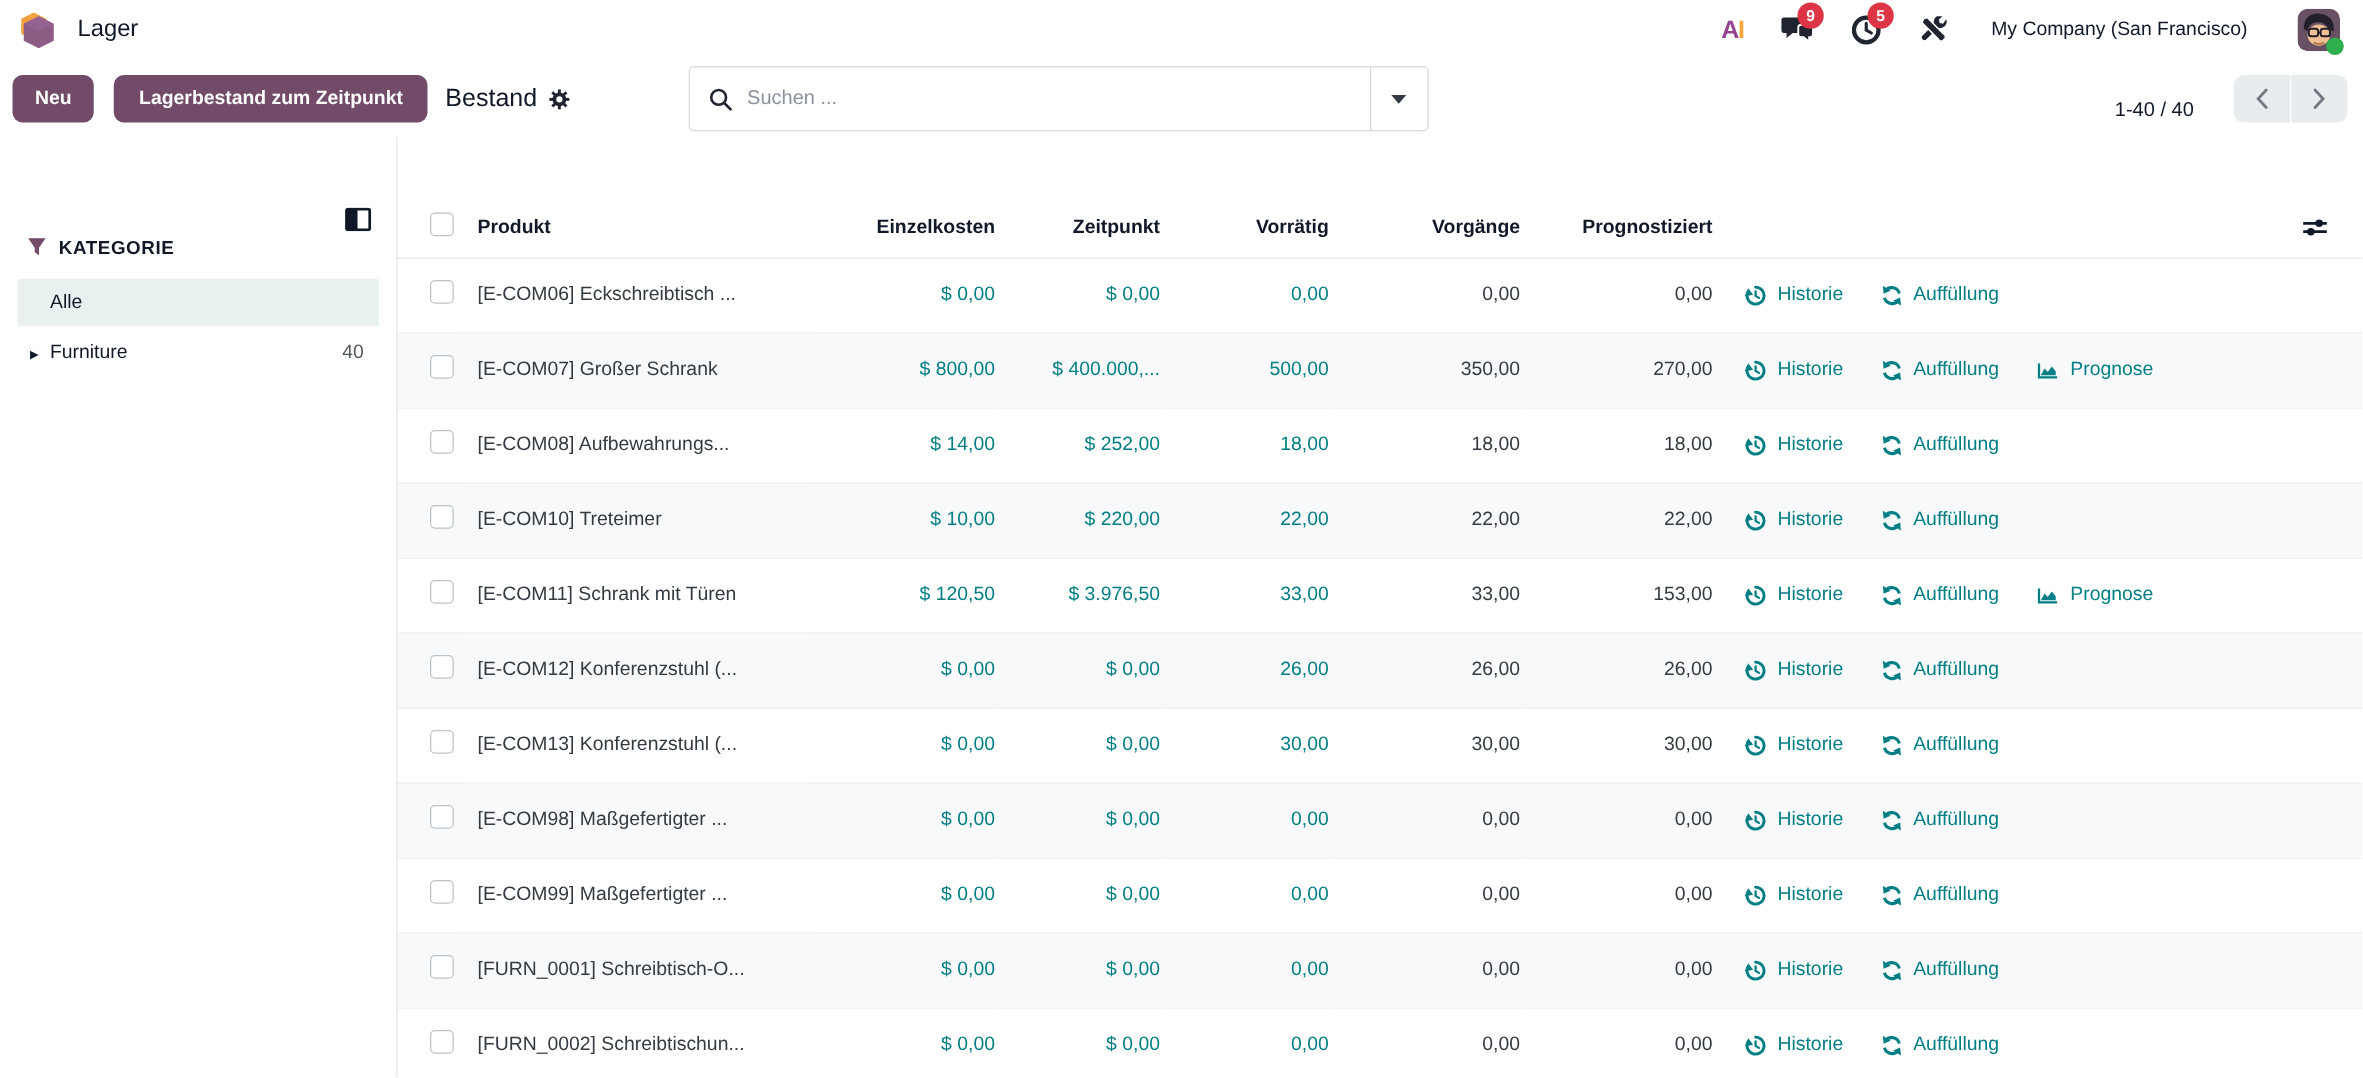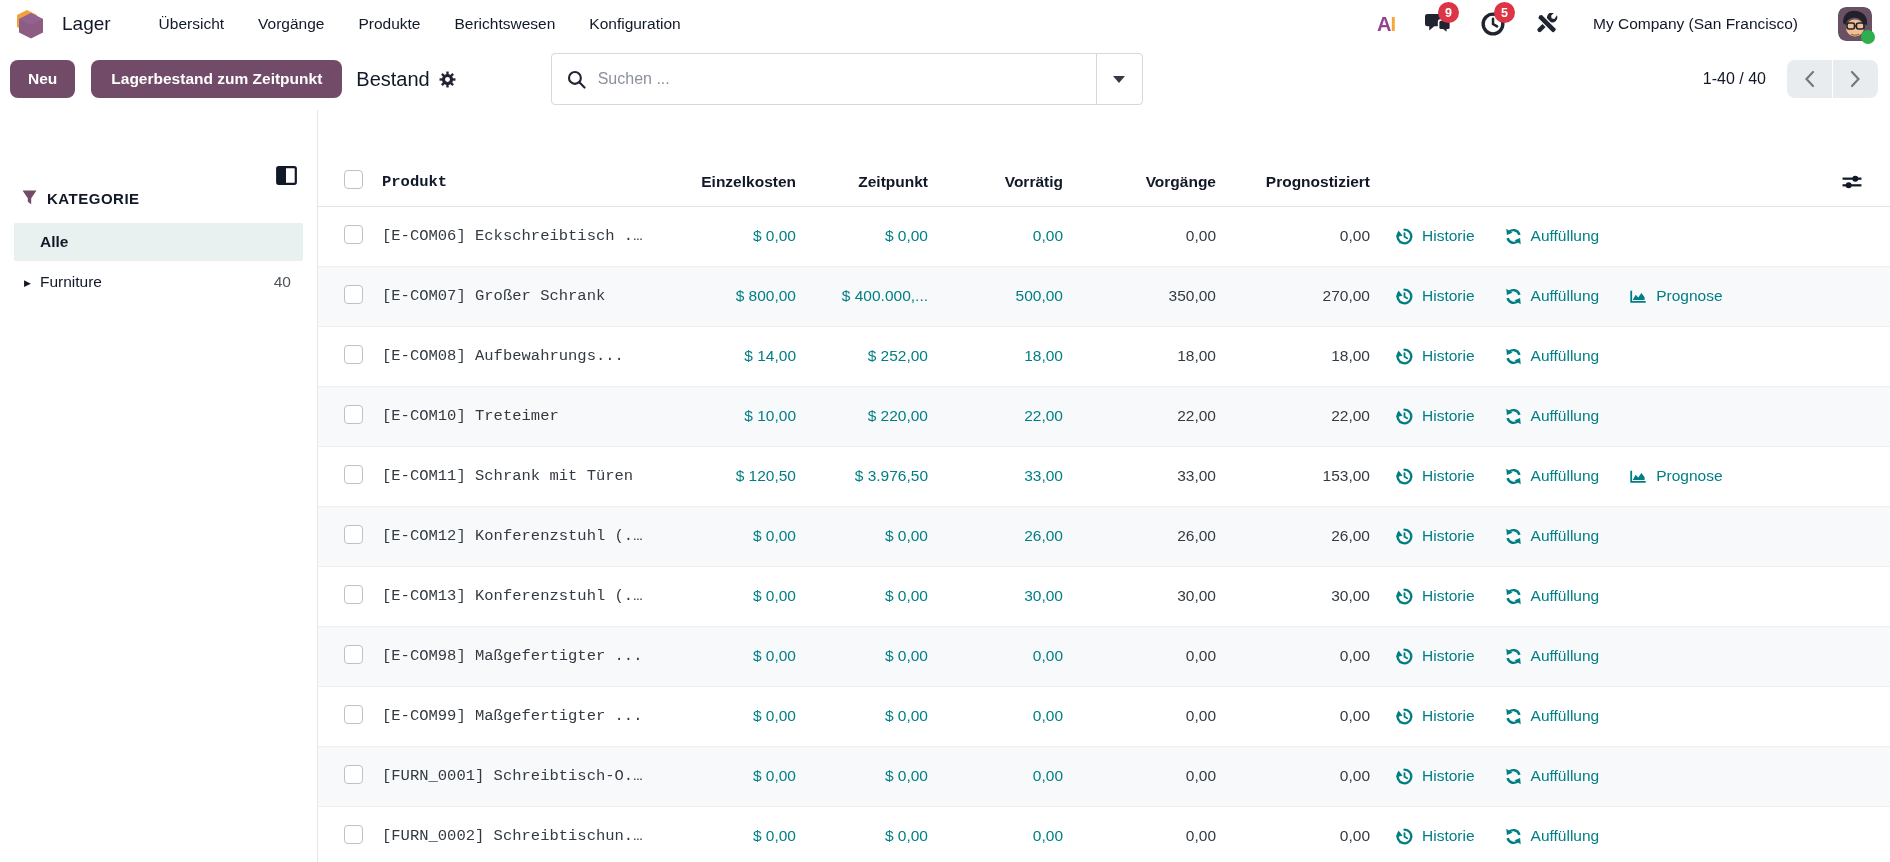--- a/index.html
+++ b/index.html
@@ -35,48 +35,48 @@
   .gear-btn { cursor:pointer; display:flex; align-items:center; }
   .search-group { width:592px; height:52px; margin-left:95px; display:flex; align-items:stretch;
     border:1px solid #d5d8dc; border-radius:4px; background:#fff; }
   .search-main { flex:1; display:flex; align-items:center; gap:12px; padding:0 15px; }
   .search-main input { border:none; outline:none; flex:1; font-family:inherit; font-size:16px; color:#111827; background:transparent; }
   .search-main input::placeholder { color:#8a919c; }
   .search-toggle { width:46px; border-left:1px solid #d5d8dc; display:flex; align-items:center;
     justify-content:center; cursor:pointer; }
   .caret-down { width:0; height:0; border-left:6px solid transparent; border-right:6px solid transparent;
     border-top:7px solid #343b45; }
-  .pager { margin-left:auto; display:flex; align-items:center; gap:21px; }
+  .pager { margin-left:auto; display:flex; align-items:flex-end; gap:32px; }
   .pager-range { font-size:16px; cursor:pointer; white-space:nowrap; }
   .pager-buttons { display:flex; gap:1px; }
   .pager-btn { width:45px; height:38px; background:#e9ecef; border:none; cursor:pointer;
     display:flex; align-items:center; justify-content:center; }
   .pager-btn.prev { border-radius:8px 0 0 8px; }
   .pager-btn.next { border-radius:0 8px 8px 0; }
 
   
   .content { display:flex; height:752px; }
 
   .sidebar { width:318px; border-right:1px solid #e2e5e9; position:relative; padding:0 14px 0 14px; flex-shrink:0; }
   .panel-toggle { position:absolute; top:56px; right:20px; cursor:pointer; }
   .sidebar-heading { display:flex; gap:10px; margin:80px 0 16px 8px;
     font-size:15px; font-weight:700; letter-spacing:.5px; }
   .sidebar-item { height:38px; display:flex; align-items:center; padding:0 12px 0 26px;
     font-size:15.5px; cursor:pointer; border-radius:2px; margin-bottom:2px; }
-  .sidebar-item.selected { background:#e8f1f0; font-weight:700; }
+  .sidebar-item.selected { background:#e8f1f0; font-weight:400; }
   .sidebar-item .caret { font-size:9px; margin:1px 9px 0 -16px; color:#111827; }
   .sidebar-item .count { margin-left:auto; color:#51565c; font-weight:400; }
 
   .main { flex:1; padding-top:48px; }
   table { width:100%; border-collapse:collapse; table-layout:fixed; }
   col.c1 { width:50px; } col.c2 { width:280px; } col.c3 { width:150px; } col.c4 { width:132px; }
   col.c5 { width:135px; } col.c6 { width:153px; } col.c7 { width:154px; }
   thead th { height:48px; font-size:15.5px; font-weight:600; text-align:right; padding:0 2px;
     border-bottom:1px solid #e2e5e8; cursor:pointer; vertical-align:middle; white-space:nowrap; }
-  th.c-prod, td.c-prod { text-align:left; padding-left:14px;font-family:Liberation Mono, monospace; }
+  th.c-prod, td.c-prod { text-align:left; padding-left:14px; }
   th.c-check, td.c-check { text-align:left; padding-left:26px; cursor:default; }
   th.c-actions { cursor:default; }
   .th-actions-wrap { display:flex; justify-content:flex-end; padding-right:26px; }
   tbody td { height:60px; vertical-align:middle; font-size:15.5px; padding:0 2px; white-space:nowrap; }
   tbody tr:not(:first-child) { border-top:1px solid #eceef0; }
   tbody tr:nth-child(even) { background:#f8f9fa; }
   td.c-num { text-align:right;margin-top:40px; }
   .teal { color:#017e84; }
   .dark { color:#333a41; }
   td.c-prod { color:#333a41; cursor:pointer; overflow:hidden; text-overflow:ellipsis; }
@@ -91,27 +91,20 @@
 </head>
 <body>
 
 <div class="navbar">
   <svg class="logo" viewBox="0 0 30 30">
     <polygon points="11,1 21,6 21,18 11,23 1,18 1,6" fill="#f2a13f"></polygon>
     <polygon points="15,4 27,10 27,23.5 15,29.5 3,23.5 3,10" fill="#8d5c84"></polygon>
     <polygon points="15,4 27,10 15,16 3,10" fill="#9b689a" opacity="0.55"></polygon>
   </svg>
   <div class="app-name">Lager</div>
-  <div class="nav-menu">
-      <div class="nav-item">Übersicht</div>
-      <div class="nav-item">Vorgänge</div>
-      <div class="nav-item">Produkte</div>
-      <div class="nav-item">Berichtswesen</div>
-      <div class="nav-item">Konfiguration</div>
-    </div>
 
   <div class="systray">
     <div class="ai-logo icon-btn">
         <span class="ai-a">A</span>
         <span class="ai-i">I</span>
       </div>
     <div class="icon-btn">
       <svg width="26" height="24" viewBox="0 0 22 20">
         <path d="M2 1.5 h11 a2 2 0 0 1 2 2 v6.5 a2 2 0 0 1 -2 2 h-5.2 L3.6 15.4 v-3.4 H2 a2 2 0 0 1 -2 -2 V3.5 a2 2 0 0 1 2 -2 z" fill="#1f2430"></path>
         <path d="M13.5 6.5 h6 a2 2 0 0 1 2 2 v4.4 a2 2 0 0 1 -2 2 h-0.6 v3.1 l-3.8 -3.1 h-1.6 a2 2 0 0 1 -2 -2 V8.5 a2 2 0 0 1 2 -2 z" fill="#1f2430" stroke="#fff" stroke-width="1.3"></path>

